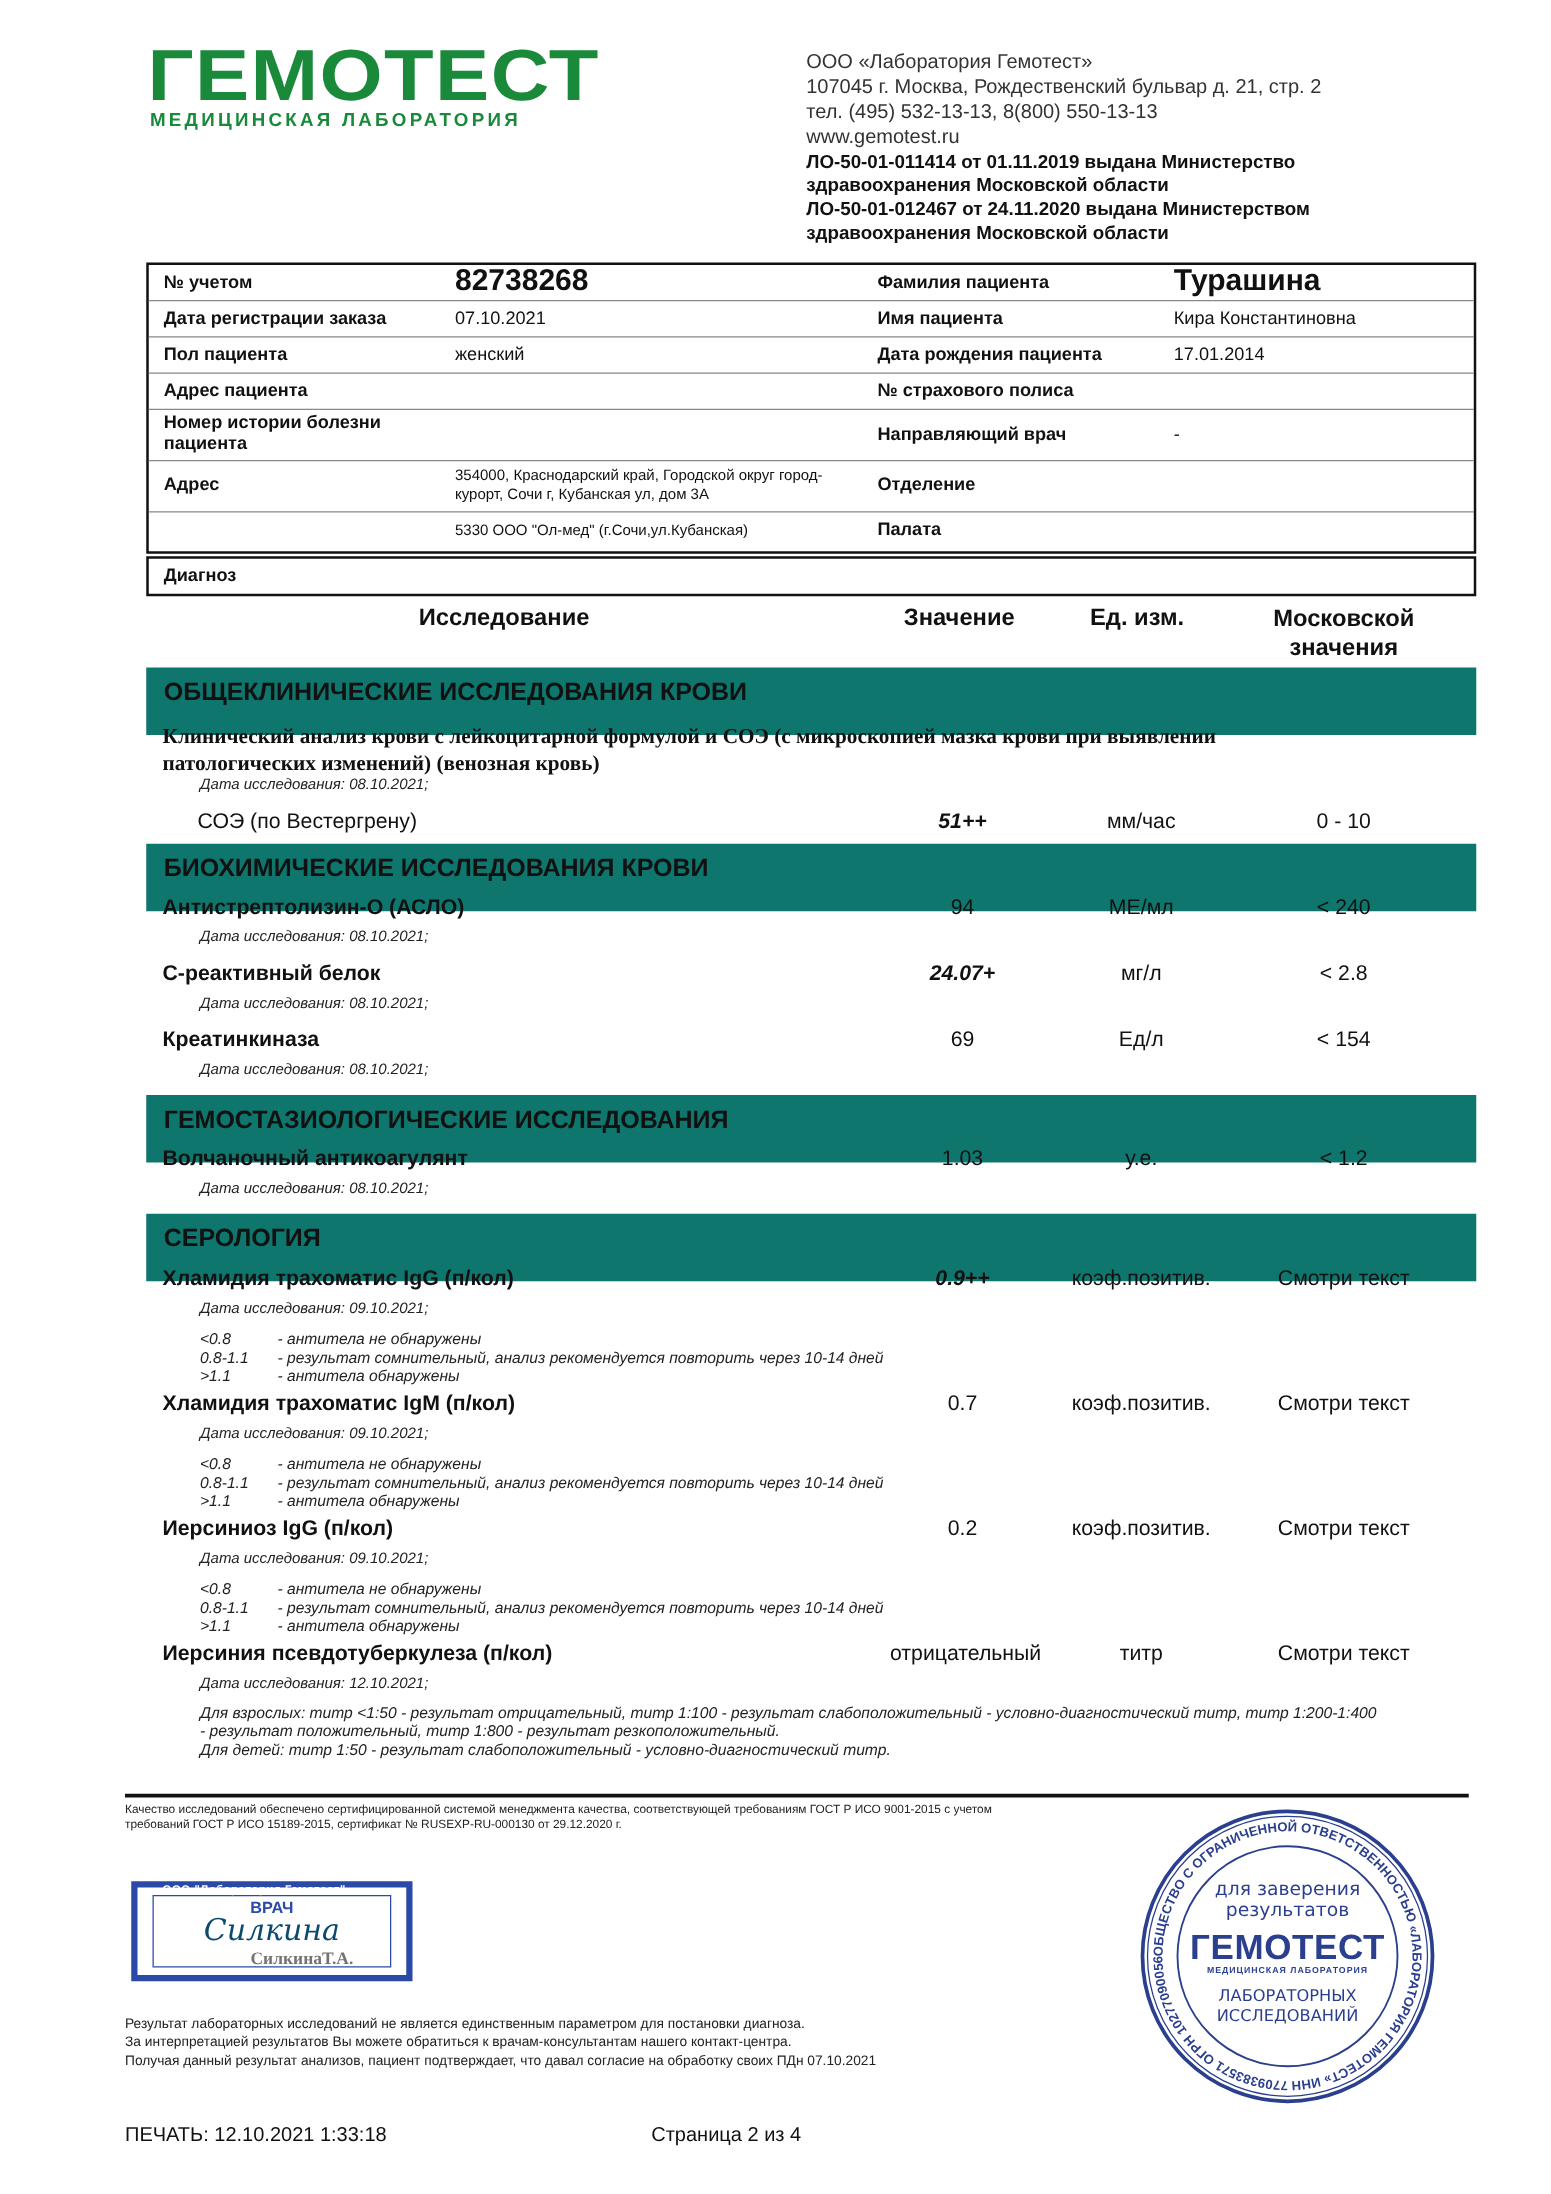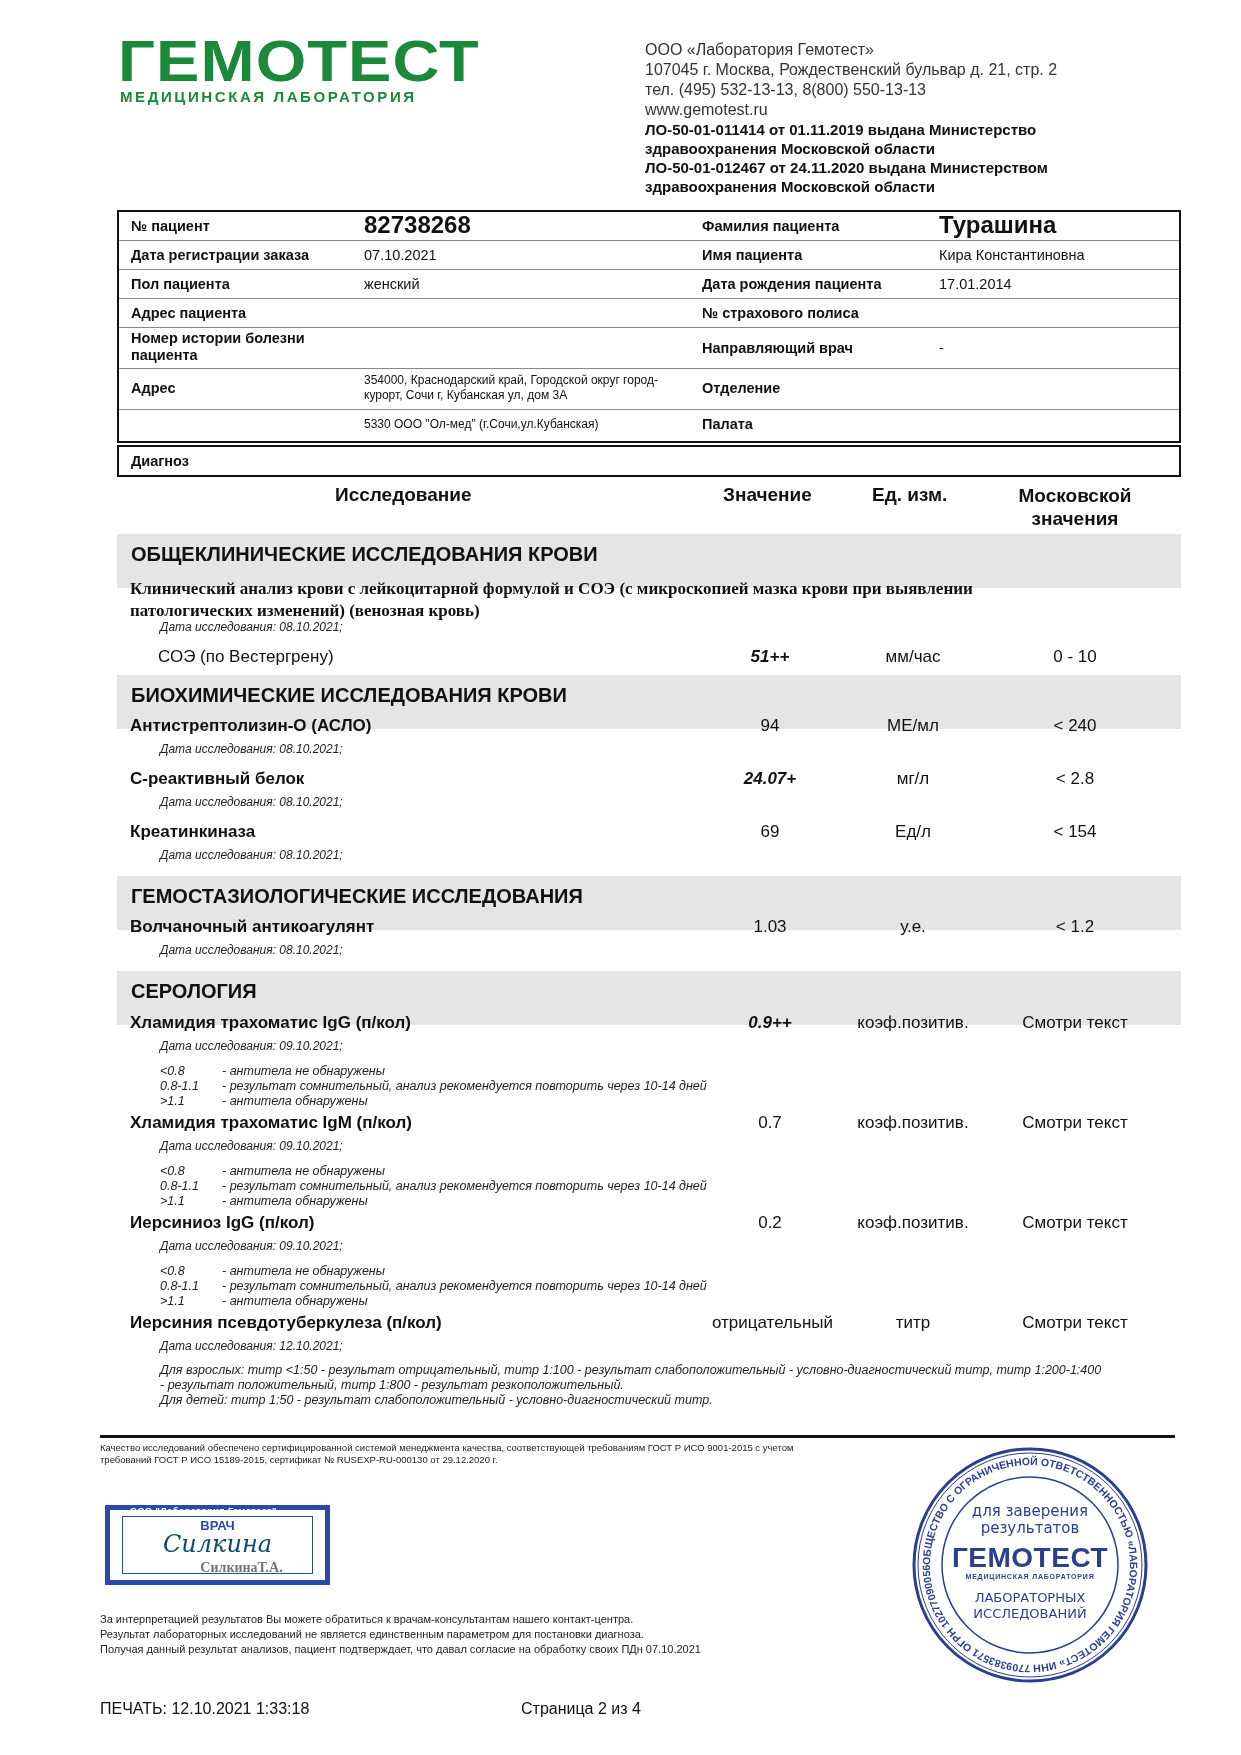--- a/index.html
+++ b/index.html
@@ -13,21 +13,21 @@
   .company .b{font-weight:bold;color:#111;font-size:15px;line-height:19px;}
   
   .ptable{left:117px;top:210px;width:1064px;height:233px;border:2px solid #111;box-sizing:border-box;}
   .prow{position:absolute;left:0;right:0;border-bottom:1px solid #888;}
   .prow:last-child{border-bottom:none;}
   .pcell{position:absolute;font-size:14.5px;}
   .lbl{font-weight:bold;}
   .diag{left:117px;top:445px;width:1064px;height:32px;border:2px solid #111;box-sizing:border-box;}
   
   .hdr{font-weight:bold;font-size:19px;color:#111;}
-  .section{left:117px;width:1064px;height:54px;background:#e5e5e5;}
+  .section{left:117px;width:1064px;height:54px;background:#0f766e;}
   .section span{position:absolute;left:14px;top:9px;font-weight:bold;font-size:20px;}
   .tname{font-weight:bold;font-size:17px;}
   .tplain{font-size:17px;}
   .val{font-size:17px;text-align:center;width:120px;}
   .valb{font-weight:bold;font-style:italic;text-align:center;}
   .unit{font-size:17px;text-align:center;width:140px;}
   .norm{font-size:17px;text-align:center;width:150px;}
   .date{font-style:italic;font-size:12px;color:#222;}
   .note{font-style:italic;font-size:12.5px;color:#222;line-height:15px;}
   .note .k{display:inline-block;width:62px;}
@@ -53,21 +53,21 @@
   <div>тел. (495) 532-13-13, 8(800) 550-13-13</div>
   <div>www.gemotest.ru</div>
   <div class="b">ЛО-50-01-011414 от 01.11.2019 выдана Министерство</div>
   <div class="b">здравоохранения Московской области</div>
   <div class="b">ЛО-50-01-012467 от 24.11.2020 выдана Министерством</div>
   <div class="b">здравоохранения Московской области</div>
 </div>
 
 <div class="abs ptable">
   <div class="prow" style="top:0;height:28px;">
-    <span class="pcell lbl" style="left:12px;top:6px;">№ пациент</span>
+    <span class="pcell lbl" style="left:12px;top:6px;">№ учетом</span>
     <span class="pcell" style="left:245px;top:-1px;font-weight:bold;font-size:24px;">82738268</span>
     <span class="pcell lbl" style="left:583px;top:6px;">Фамилия пациента</span>
     <span class="pcell" style="left:820px;top:-1px;font-weight:bold;font-size:24px;">Турашина</span>
   </div>
   <div class="prow" style="top:28px;height:29px;">
     <span class="pcell lbl" style="left:12px;top:7px;">Дата регистрации заказа</span>
     <span class="pcell" style="left:245px;top:7px;">07.10.2021</span>
     <span class="pcell lbl" style="left:583px;top:7px;">Имя пациента</span>
     <span class="pcell" style="left:820px;top:7px;">Кира Константиновна</span>
   </div>
@@ -237,19 +237,19 @@
   </div>
   <div class="abs" style="left:0;right:0;top:97px;text-align:center;font-weight:bold;font-size:28px;color:#2b3f8f;letter-spacing:0.5px;">ГЕМОТЕСТ</div>
   <div class="abs" style="left:0;right:0;top:128px;text-align:center;font-weight:bold;font-size:7px;color:#2b3f8f;letter-spacing:0.8px;">МЕДИЦИНСКАЯ ЛАБОРАТОРИЯ</div>
   <div class="abs" style="left:0;right:0;top:145px;text-align:center;font-family:'DejaVu Sans',sans-serif;font-size:13px;color:#2b3f8f;line-height:16px;">
     <div>ЛАБОРАТОРНЫХ</div>
     <div>ИССЛЕДОВАНИЙ</div>
   </div>
 </div>
 
 <div class="abs foot" style="left:100px;top:1612px;">
+  <div>Результат лабораторных исследований не является единственным параметром для постановки диагноза.</div>
   <div>За интерпретацией результатов Вы можете обратиться к врачам-консультантам нашего контакт-центра.</div>
-  <div>Результат лабораторных исследований не является единственным параметром для постановки диагноза.</div>
   <div>Получая данный результат анализов, пациент подтверждает, что давал согласие на обработку своих ПДн 07.10.2021</div>
 </div>
 
 <div class="abs print" style="left:100px;top:1700px;">ПЕЧАТЬ: 12.10.2021 1:33:18</div>
 <div class="abs print" style="left:521px;top:1700px;">Страница 2 из 4</div>
 
 </body></html>

